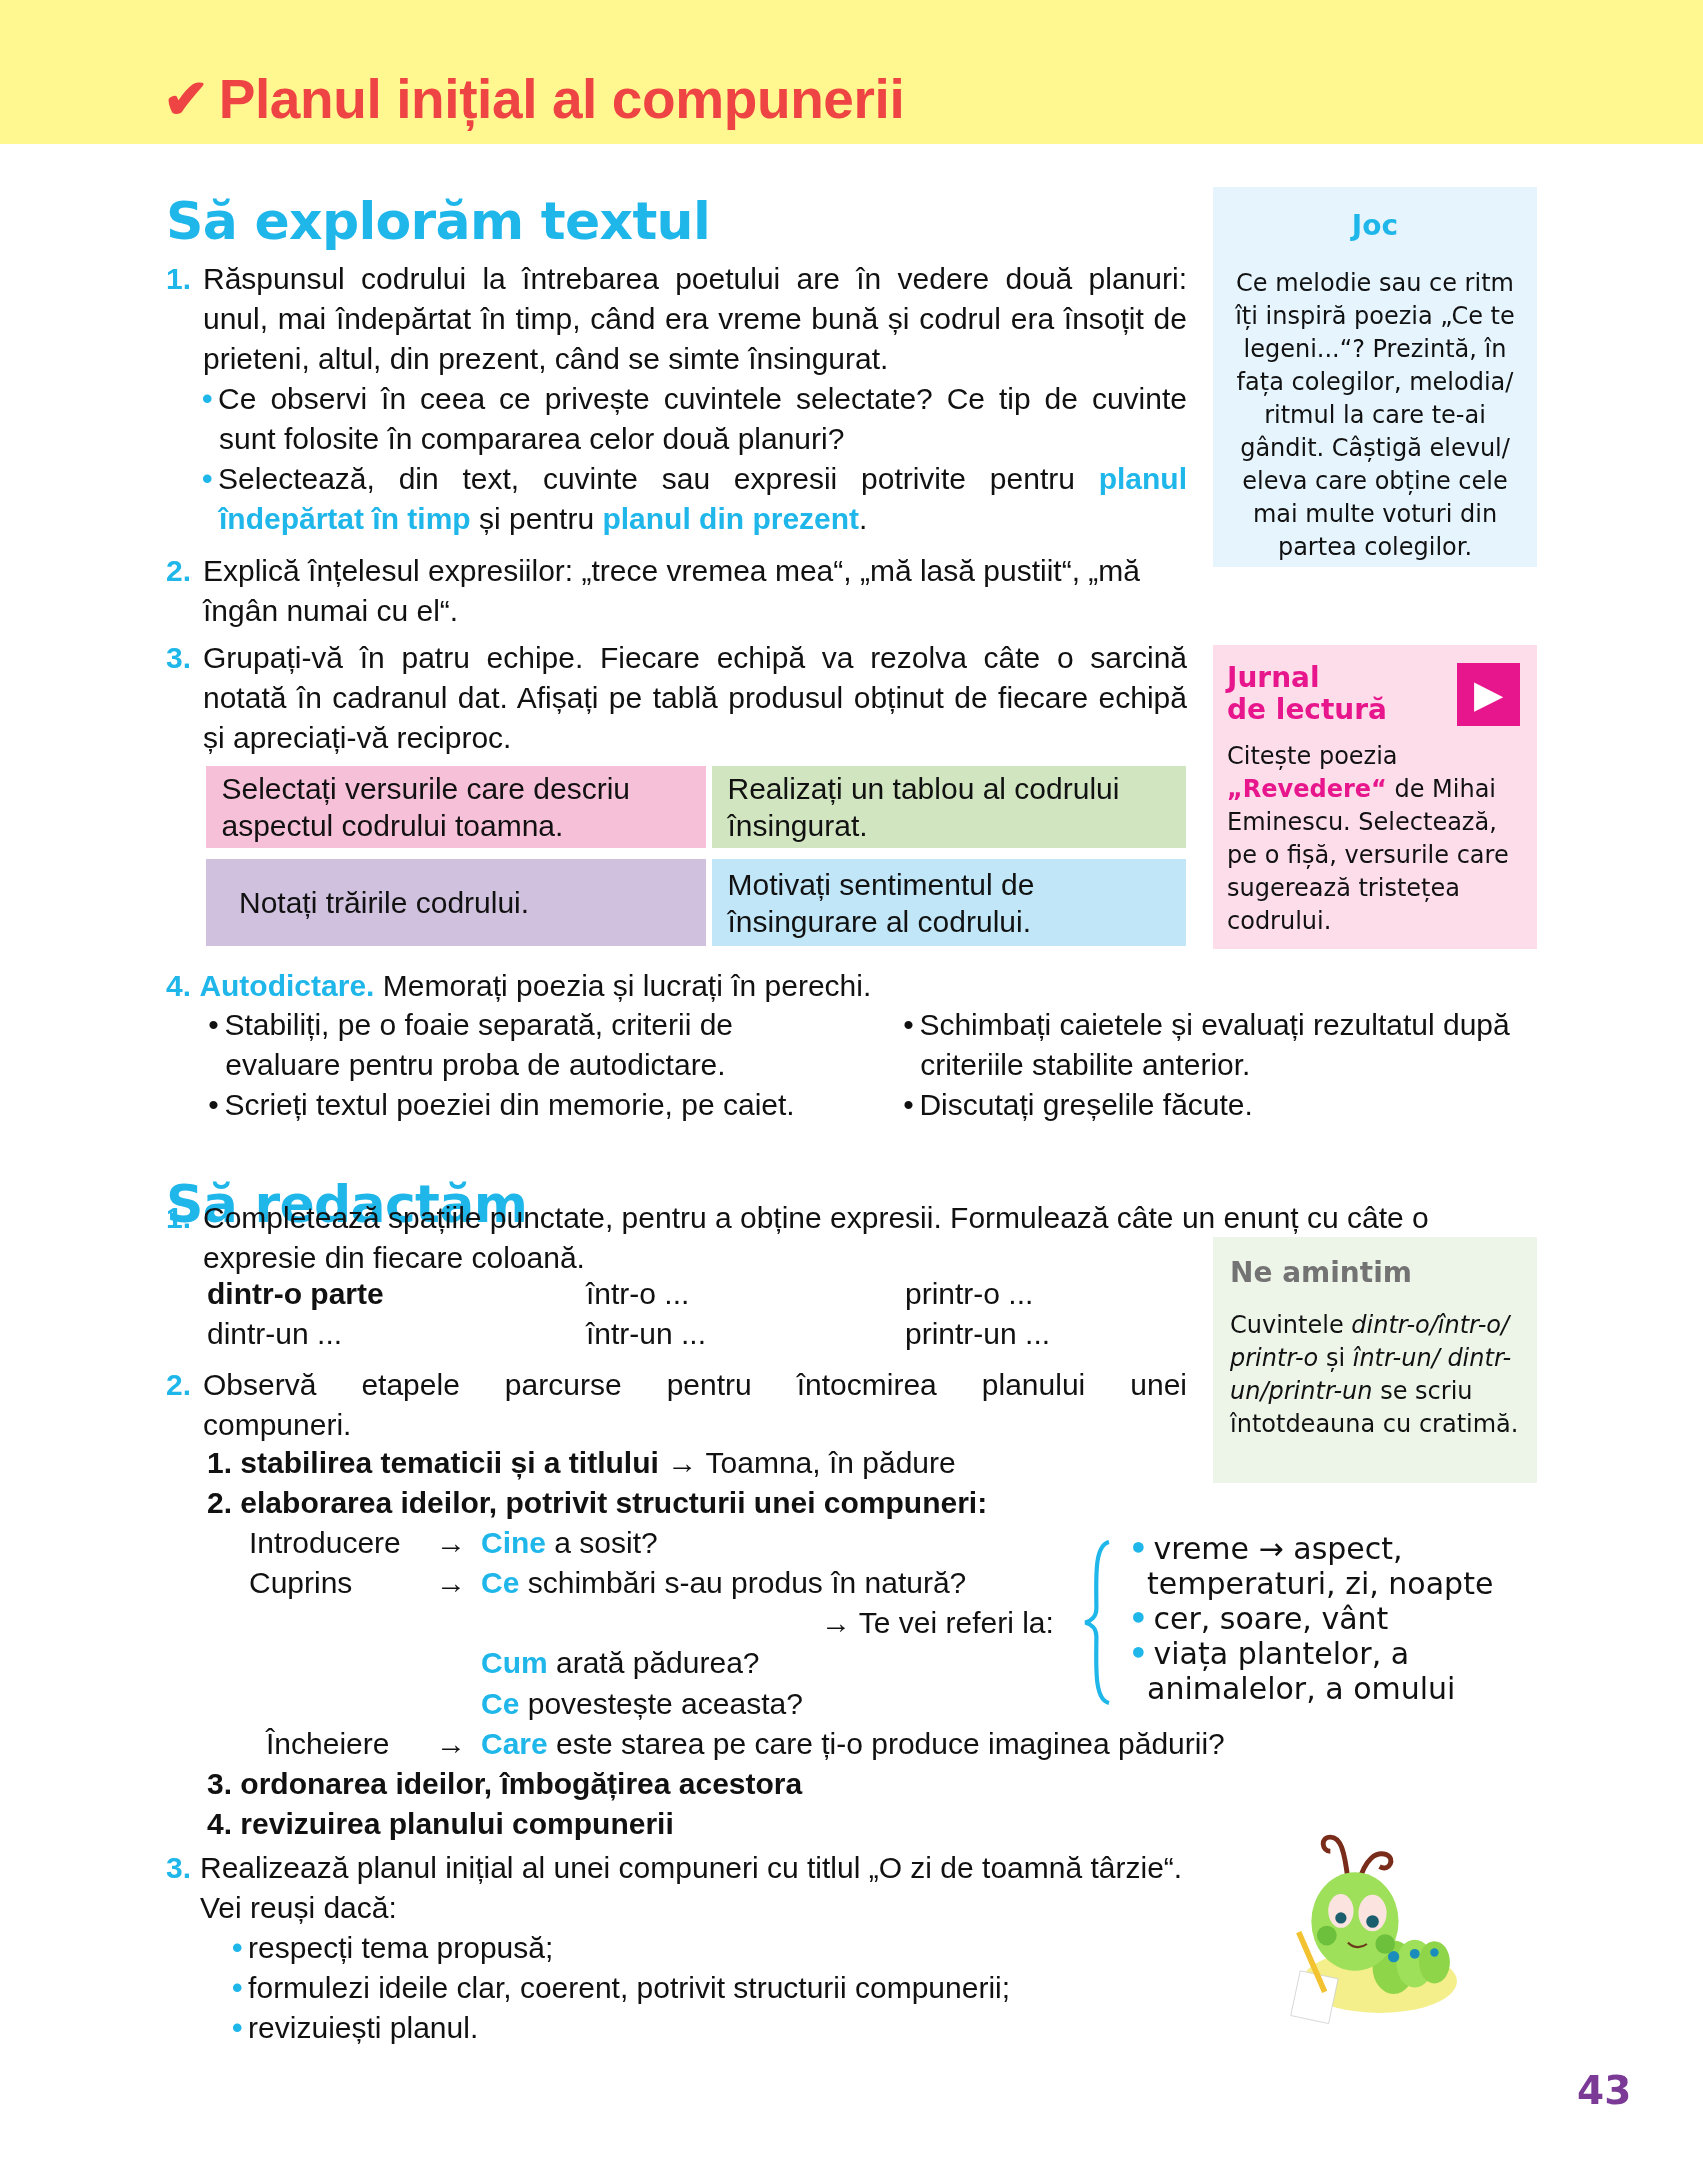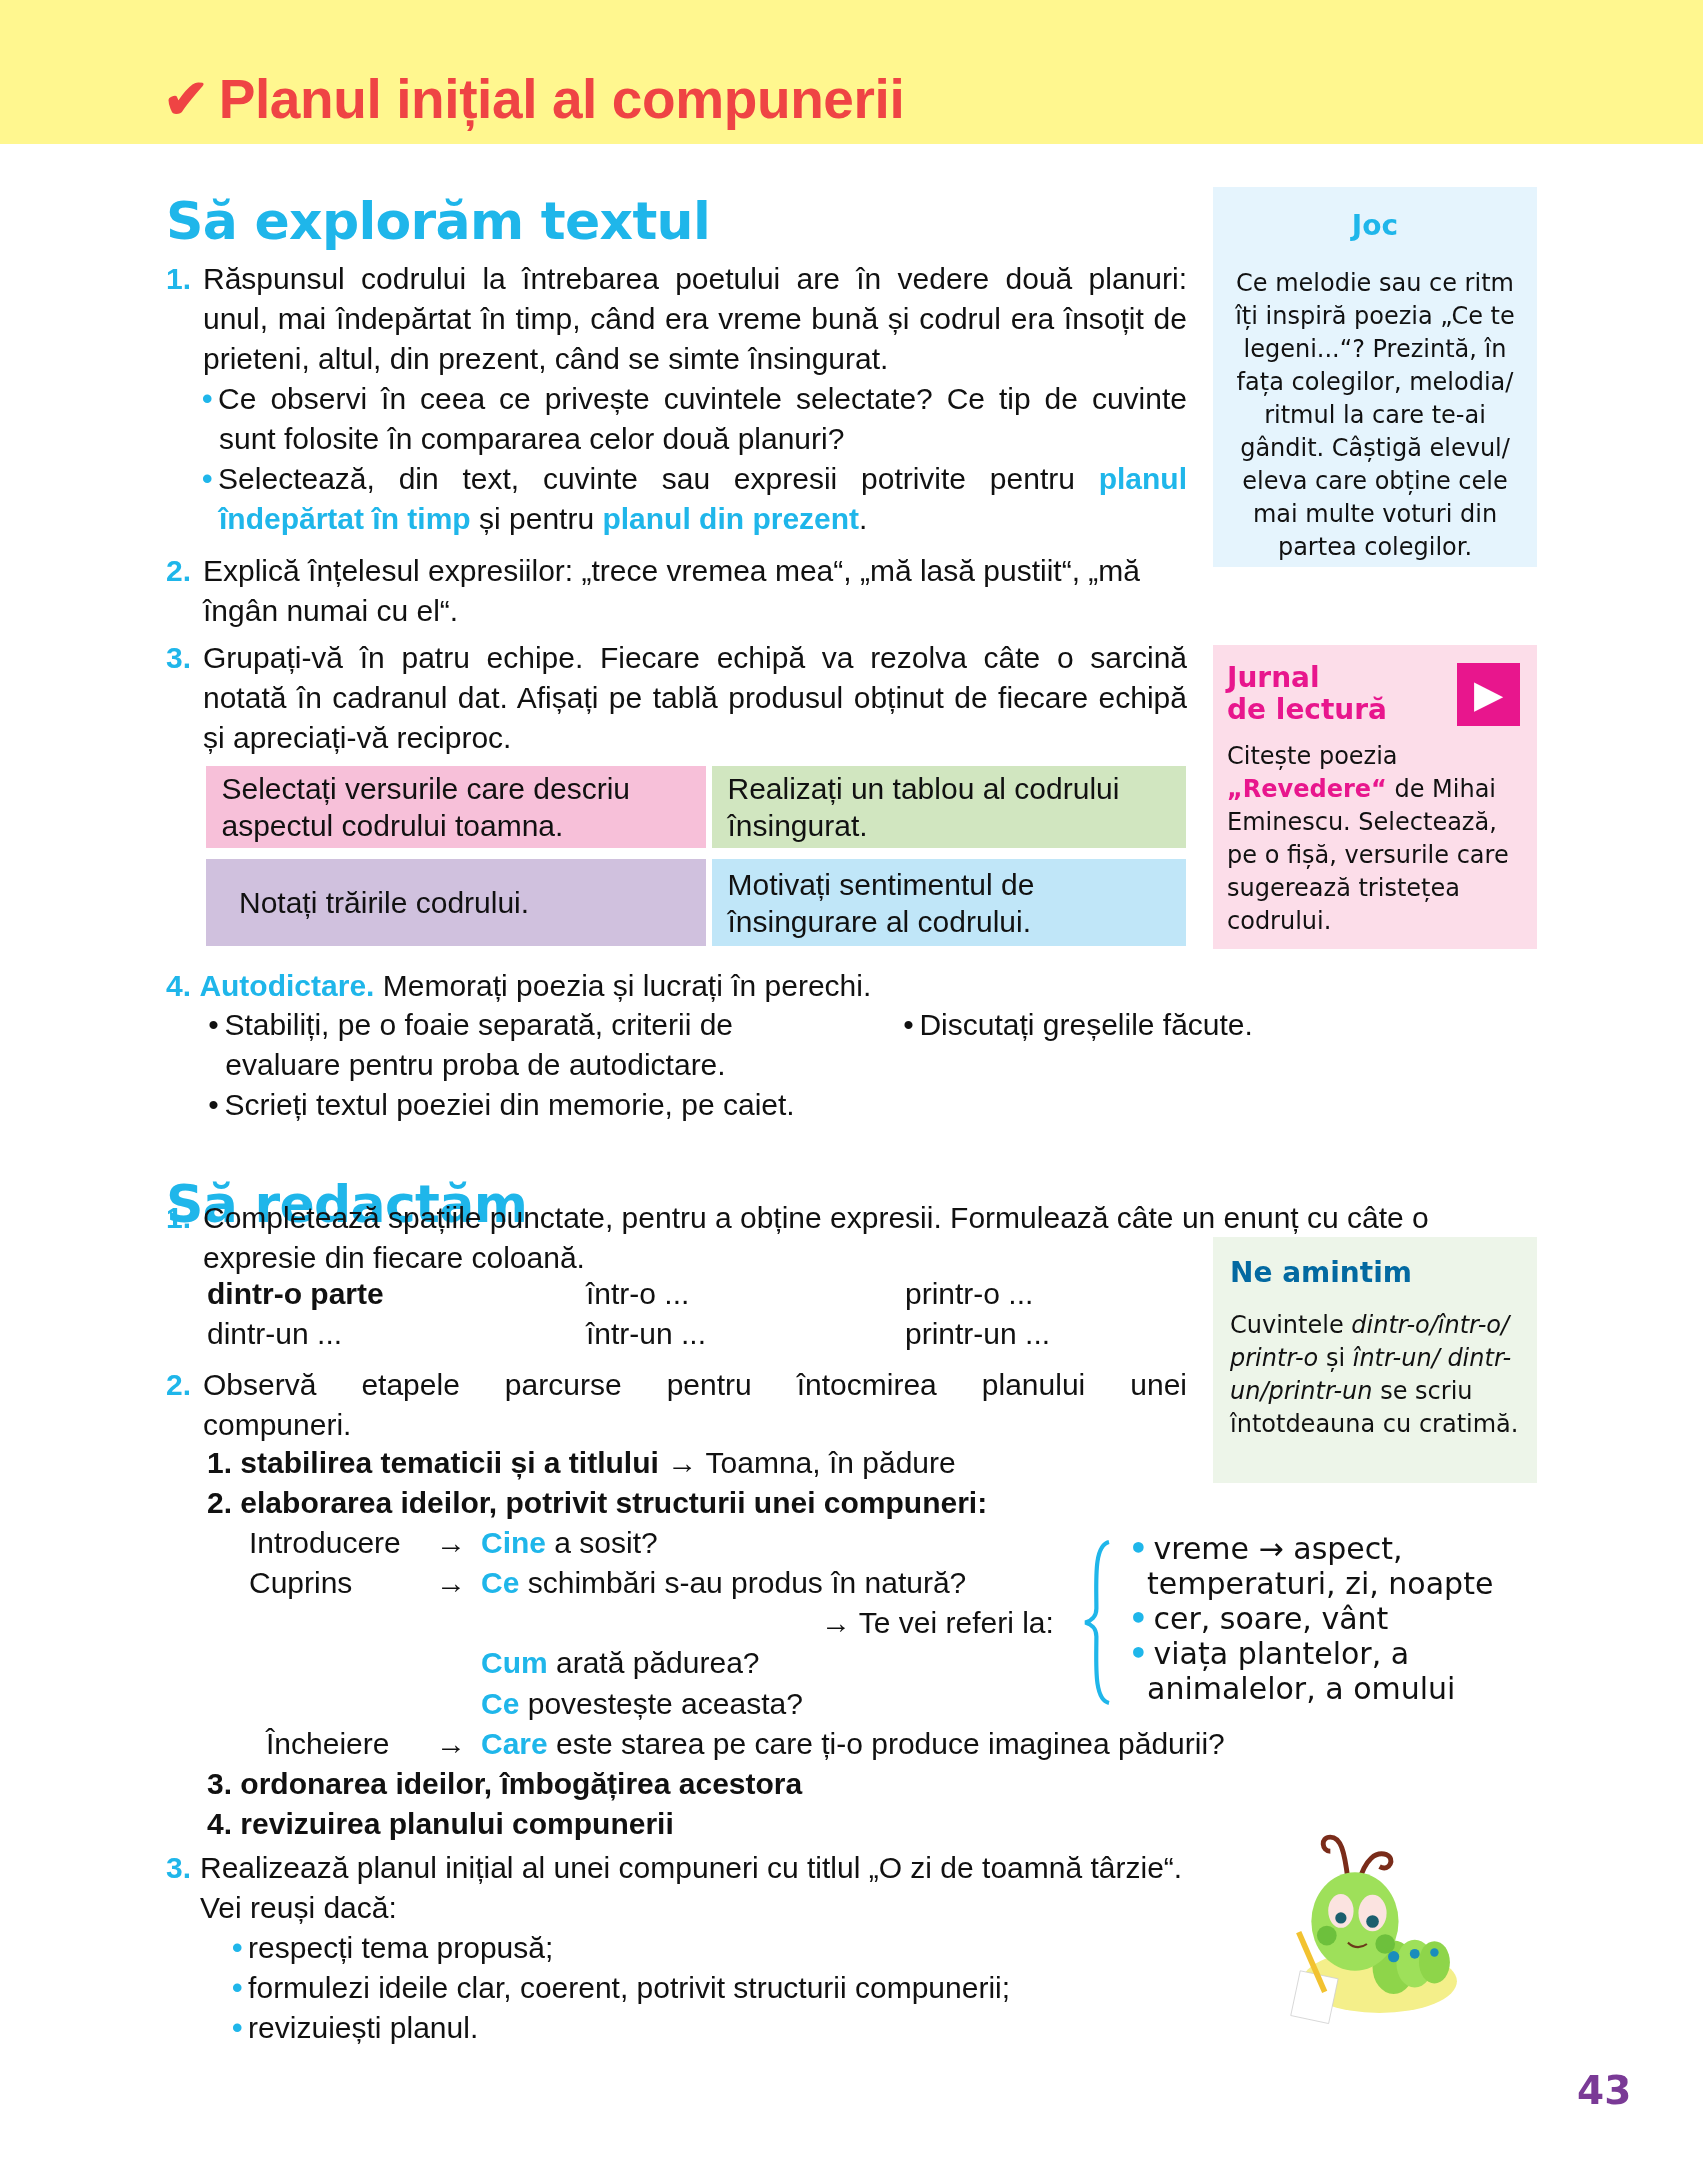--- a/index.html
+++ b/index.html
@@ -76,20 +76,21 @@
   </div>
 
 <div class="abs body" style="left:166px; top:966px;">
   <span class="num">4.</span> <span class="cyanb">Autodictare.</span><span> Memorați poezia și lucrați în perechi.</span>
 </div>
 <div class="abs body" style="left:207px; top:1005px; width:648px;">
   <div class="sub" style="margin-left:18.3px;"><span class="bullet-k">•</span><span>Stabiliți, pe o foaie separată, criterii de evaluare pentru proba de autodictare.</span></div>
   <div class="sub" style="margin-left:18.3px;"><span class="bullet-k">•</span><span>Scrieți textul poeziei din memorie, pe caiet.</span></div>
 </div>
 <div class="abs body" style="left:902px; top:1005px; width:648px;">
+  <div class="sub" style="margin-left:18.3px;"><span class="bullet-k">•</span><span>Schimbați caietele și evaluați rezultatul după criteriile stabilite anterior.</span></div>
   <div class="sub" style="margin-left:18.3px;"><span class="bullet-k">•</span><span>Discutați greșelile făcute.</span></div>
 </div>
 
 <div class="box" style="left:1213px; top:187px; width:324px; height:380px; background:#e5f4fd; padding:22.5px 17px;text-align:center;">
   <div class="box-title" style="color:#1fb6ea; margin-bottom:25px;">Joc</div>
   <div>Ce melodie sau ce ritm îți inspiră poezia „Ce te legeni...“? Prezintă, în fața colegilor, melodia/ ritmul la care te-ai gândit. Câștigă elevul/ eleva care obține cele mai multe voturi din partea colegilor.</div>
 </div>
 
 <div class="box" style="left:1213px; top:645px; width:324px; height:304px; background:#fcdde9; padding:17px 14px;">
   <div class="box-title" style="color:#e8168d;">
@@ -109,21 +110,21 @@
   <div style="margin-left:37px;">Completează spațiile punctate, pentru a obține expresii. Formulează câte un enunț cu câte o expresie din fiecare coloană.</div>
 </div>
 <div class="row3 b" style="left:207px; top:1277px;">dintr-o parte</div>
 <div class="row3" style="left:207px; top:1317px;">dintr-un ...</div>
 <div class="row3" style="left:586px; top:1277px;">într-o ...</div>
 <div class="row3" style="left:586px; top:1317px;">într-un ...</div>
 <div class="row3" style="left:905px; top:1277px;">printr-o ...</div>
 <div class="row3" style="left:905px; top:1317px;">printr-un ...</div>
 
 <div class="box" style="left:1213px; top:1237px; width:324px; height:246px; background:#edf5e9; padding:20px 17px;">
-  <div class="box-title" style="color:#0369a1; margin-bottom:20px;">Ne amintim</div>
+  <div class="box-title" style="color:#737373; margin-bottom:20px;">Ne amintim</div>
   <div>
     <span>Cuvintele </span><span class="i">dintr-o/într-o/ printr-o</span><span> și </span><span class="i">într-un/ dintr-un/printr-un</span><span> se scriu întotdeauna cu cratimă.</span>
   </div>
 </div>
 
 <div class="item body" style="top:1365px;">
   <span class="n num">2.</span>
   <div class="t justify" style="word-spacing:10px;">Observă etapele parcurse pentru întocmirea planului unei compuneri.</div>
 </div>
 <div class="abs body b" style="left:207px; top:1443px;">

